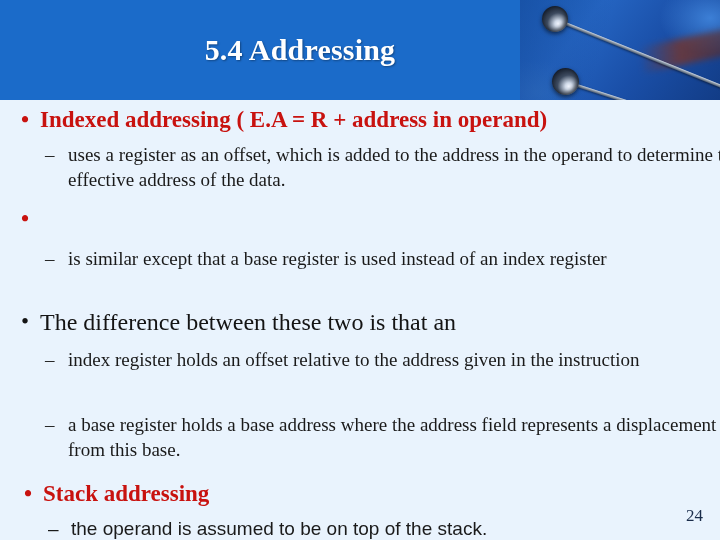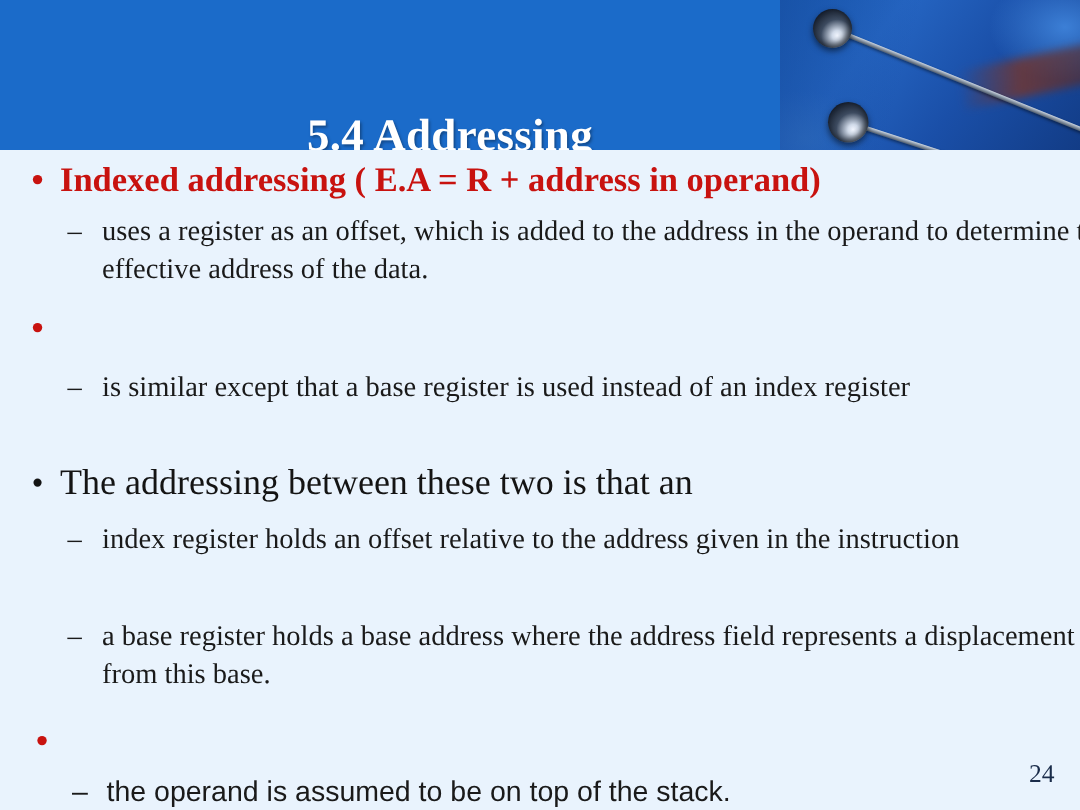--- a/index.html
+++ b/index.html
@@ -88,21 +88,20 @@
     width: 600px;
     text-align: center;
     color: #ffffff;
     font-family: "Liberation Serif", "DejaVu Serif", serif;
     font-weight: bold;
     font-size: 30px;
     letter-spacing: .2px;
     line-height: 38px;
     text-shadow: 1px 1px 2px rgba(0,0,0,.35);
     white-space: nowrap;
-    margin-top: 41px;
   }
 
   
   #content {
     position: absolute;
     left: 0;
     top: 100px;
     width: 720px;
     height: 440px;
   }
@@ -213,35 +212,36 @@
       <span class="bullet">•</span>
     </div>
 
     <div class="lvl2" id="b2-sub">
       <span class="dash">–</span>
       <span class="txt">is similar except that a base register is used instead of an index register</span>
     </div>
 
     <div class="lvl1 plain" id="b3-heading">
       <span class="bullet">•</span>
-      <span class="txt">The addressing between these two is that an</span>
+      <span class="txt">The difference between these two is that an</span>
     </div>
 
     <div class="lvl2" id="b3-sub">
       <span class="dash">–</span>
       <span class="txt">index register holds an offset relative to the address given in the instruction</span>
     </div>
 
     <div class="lvl2" id="b3-sub2">
       <span class="dash">–</span>
       <span class="txt">a base register holds a base address where the address field represents a displacement from this base.</span>
     </div>
 
     <div class="lvl1" id="b4-heading">
       <span class="bullet">•</span>
+      <span class="txt">Stack addressing</span>
     </div>
 
     <div class="lvl2 sans" id="b4-sub">
       <span class="dash">–</span>
       <span class="txt">the operand is assumed to be on top of the stack.</span>
     </div>
 
   </div>
 
   <div id="page-number">24</div>

